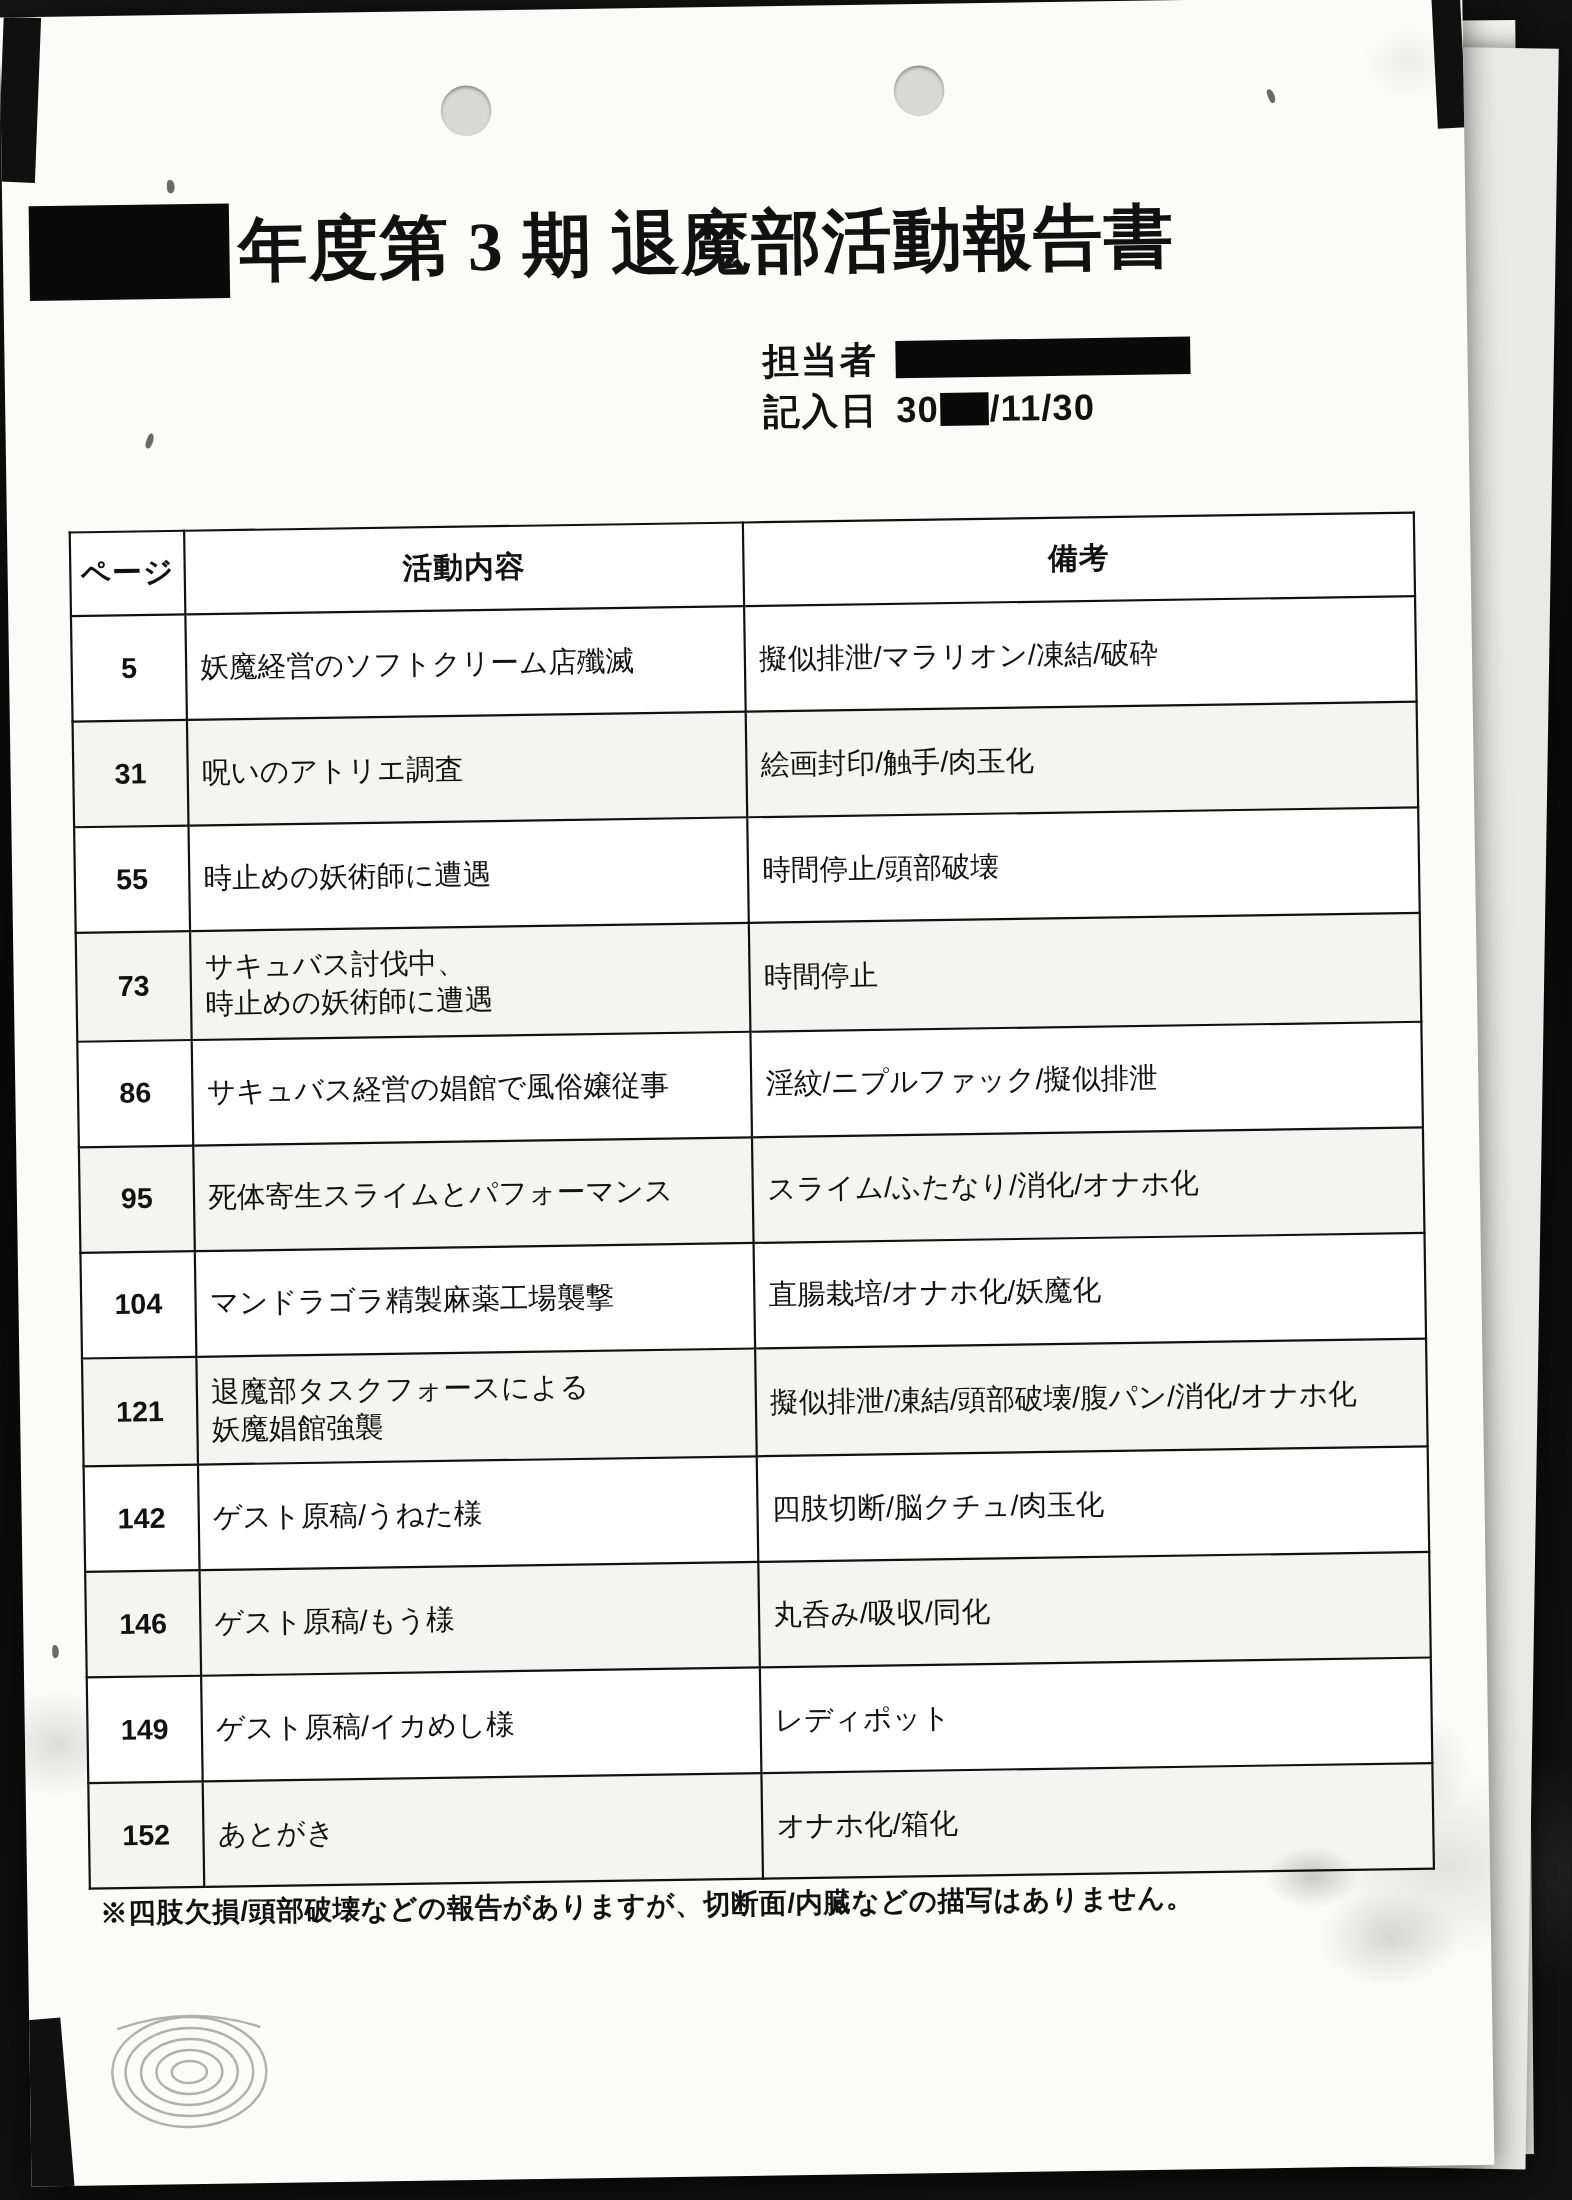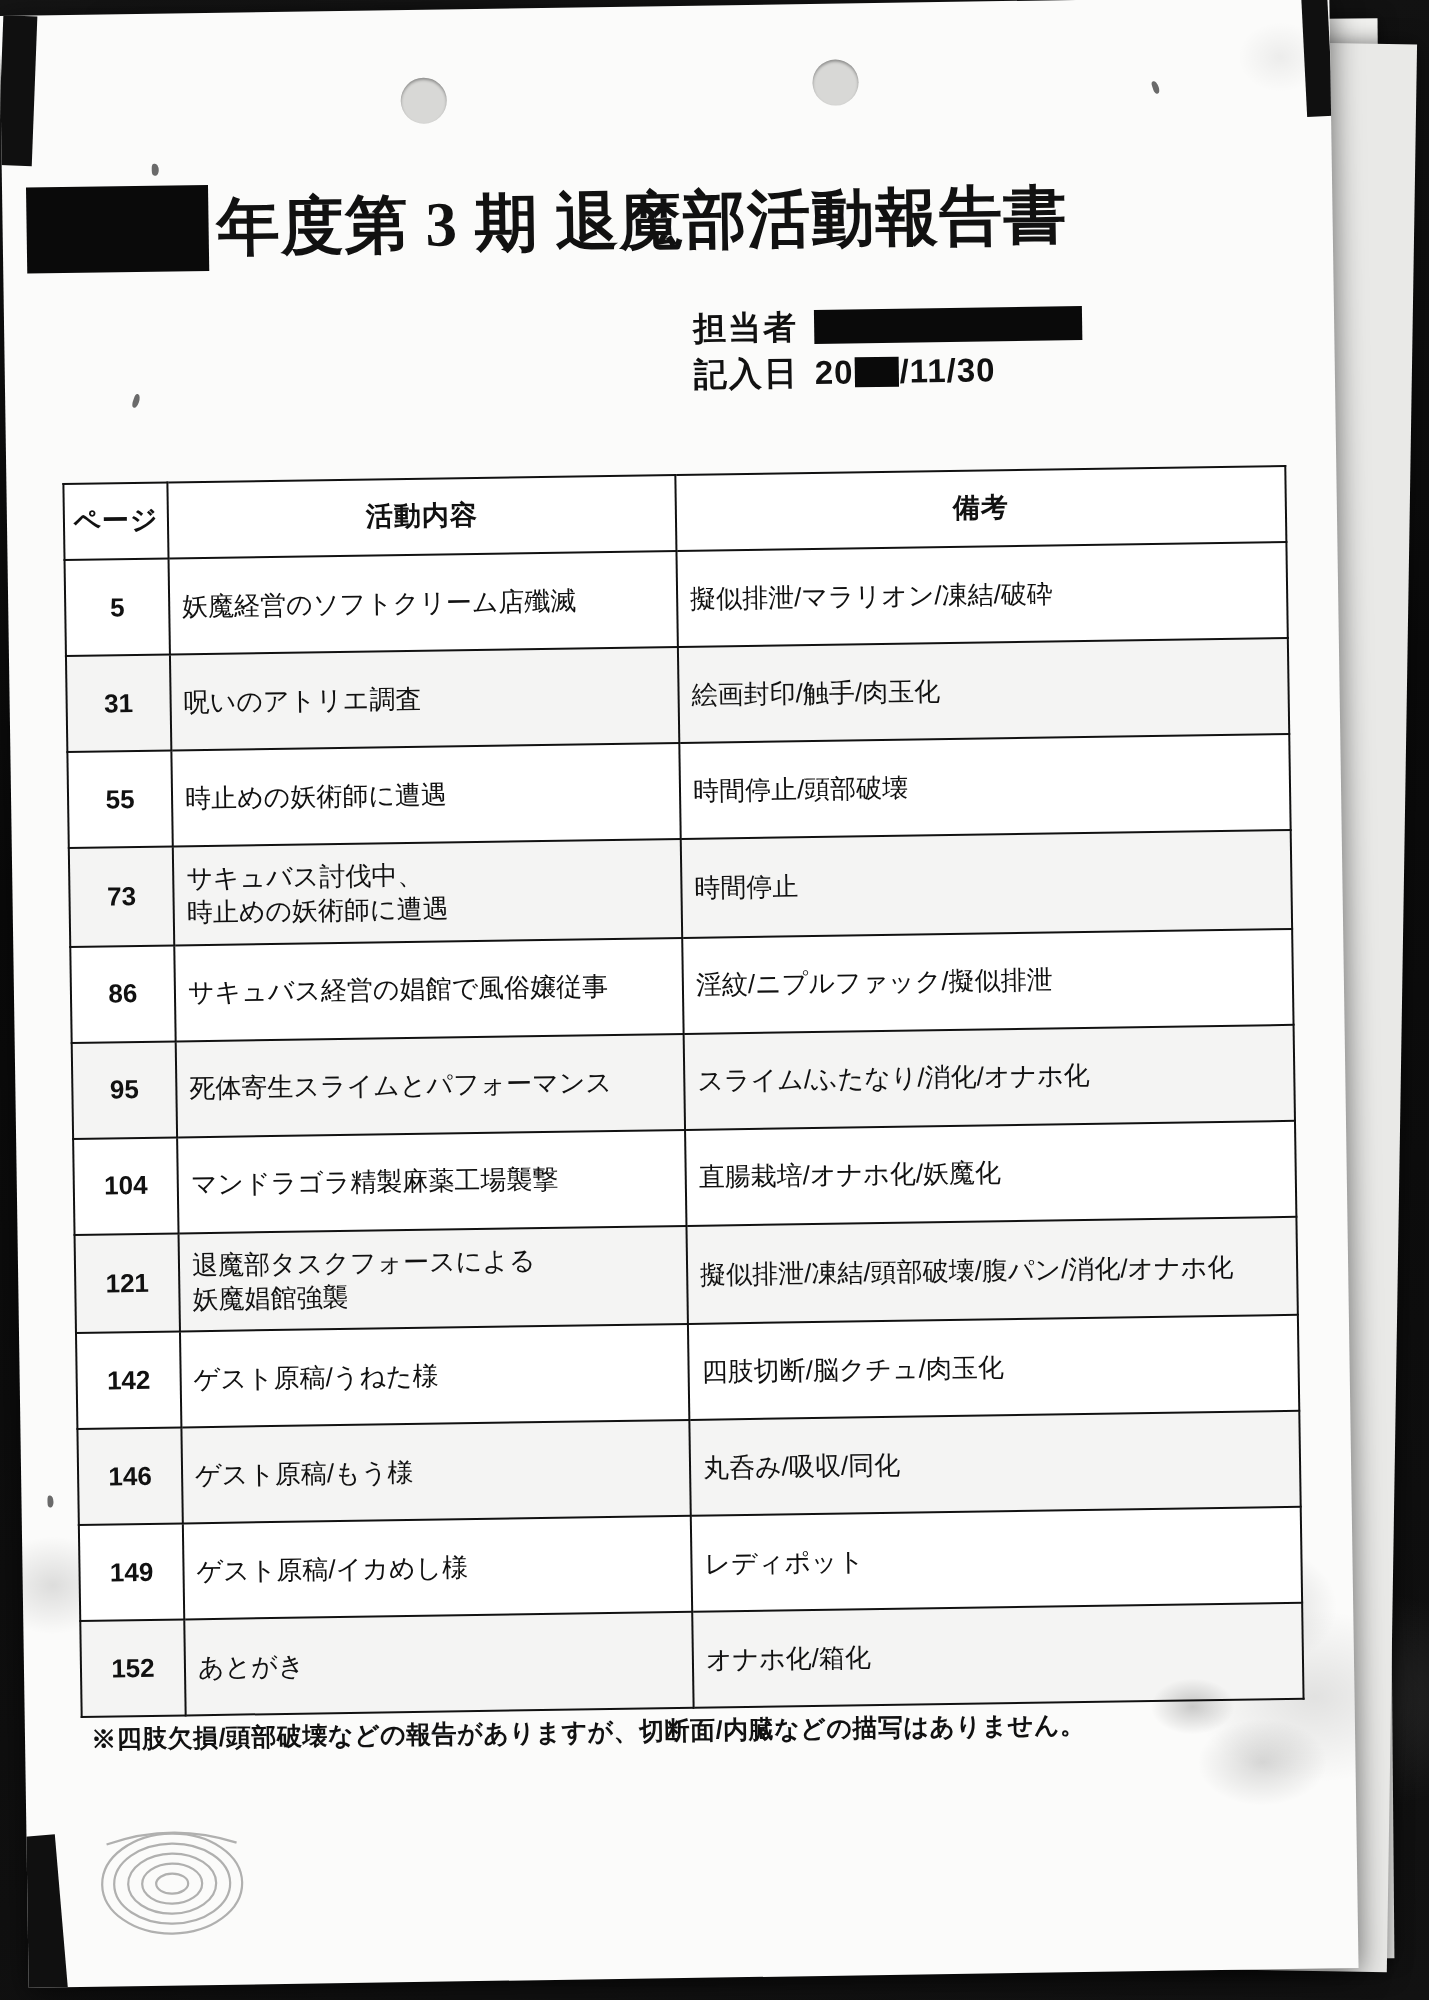--- a/index.html
+++ b/index.html
@@ -271,21 +271,21 @@
         <span class="title-text">年度第 3 期 退魔部活動報告書</span>
       </div>
 
       <div class="meta">
         <div class="meta-line">
           <span class="meta-label">担当者</span>
           <span class="redact person"></span>
         </div>
         <div class="meta-line">
           <span class="meta-label">記入日</span>
-          <span class="meta-date">20</span>
+          <span class="meta-date">30</span>
           <span class="redact yy"></span>
           <span class="meta-date">/11/30</span>
         </div>
       </div>
 
       <div id="table-wrap">
         <table class="report">
           <colgroup>
             <col class="c-page">
             <col class="c-act">

